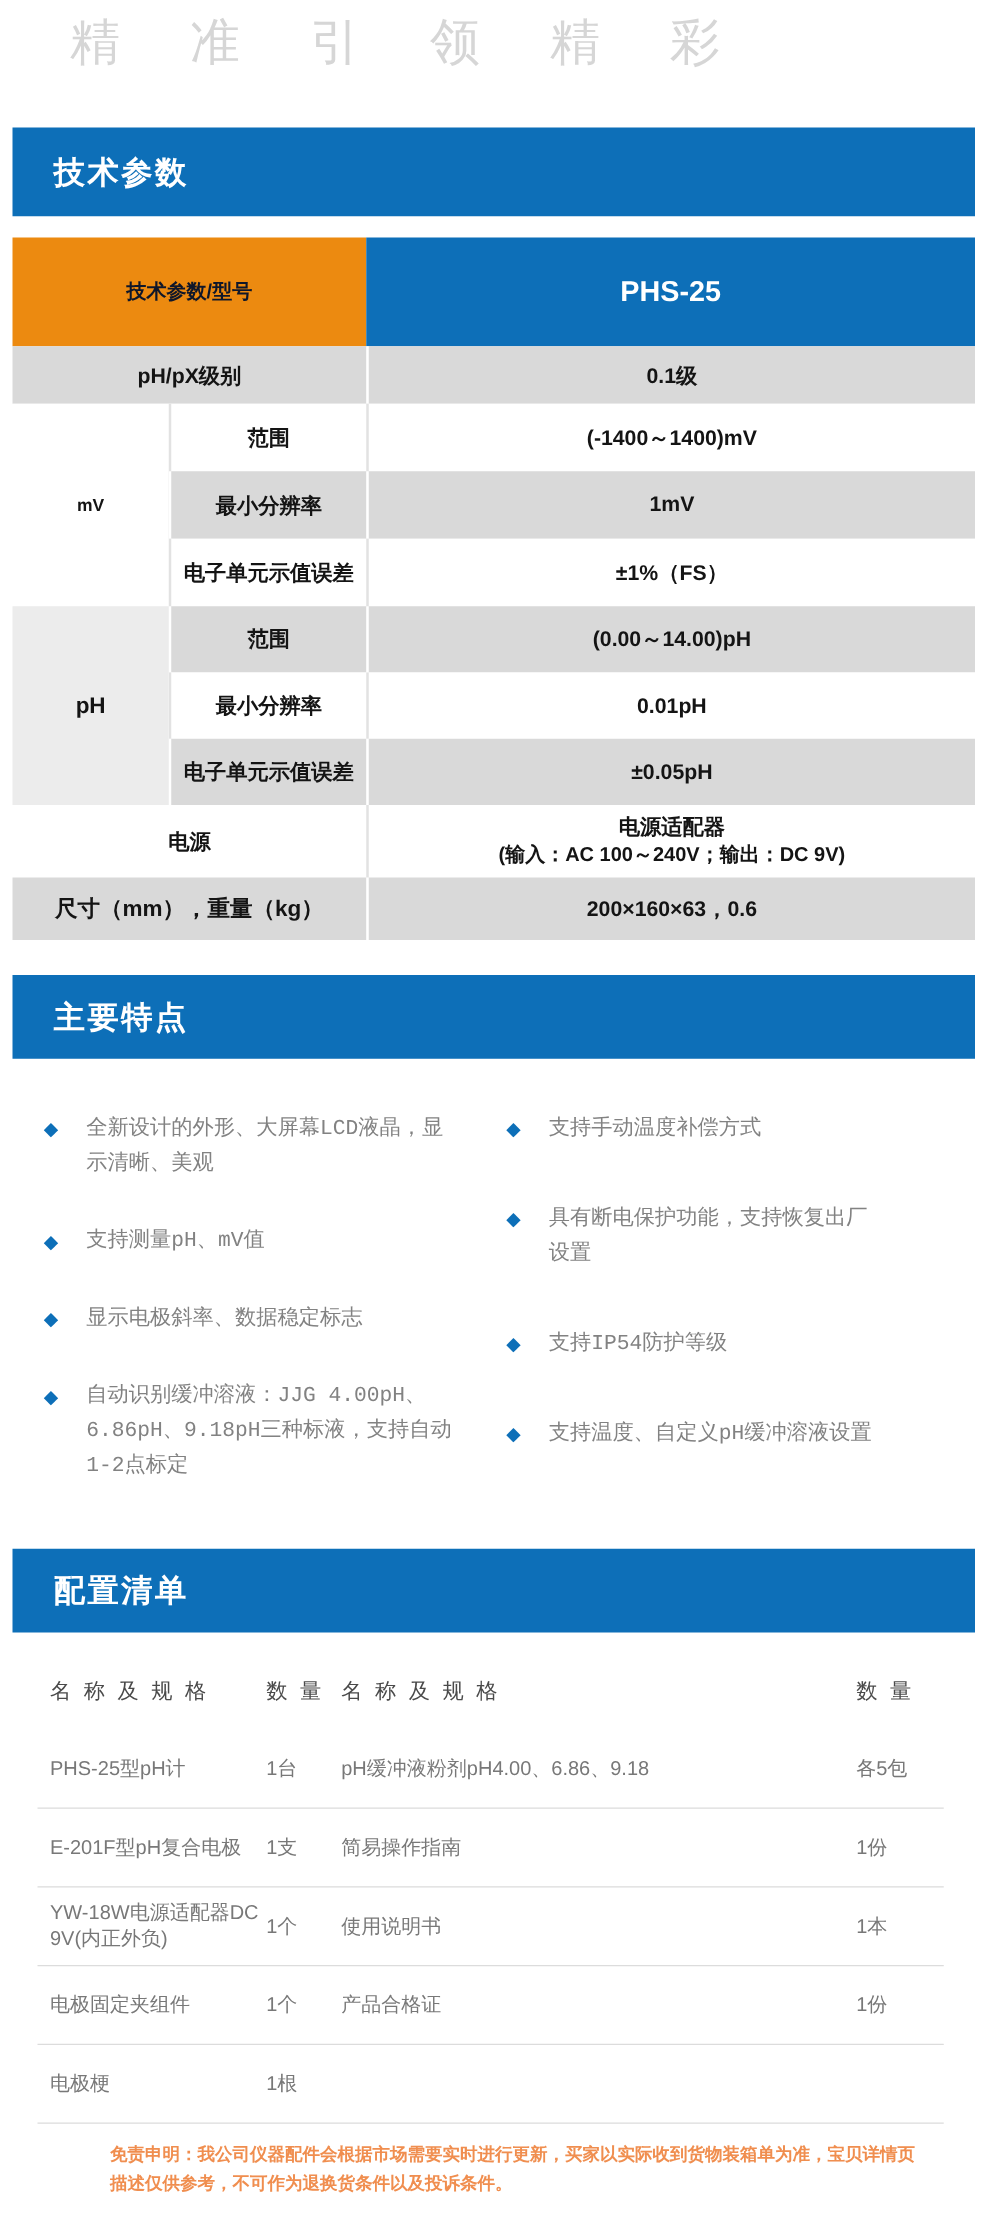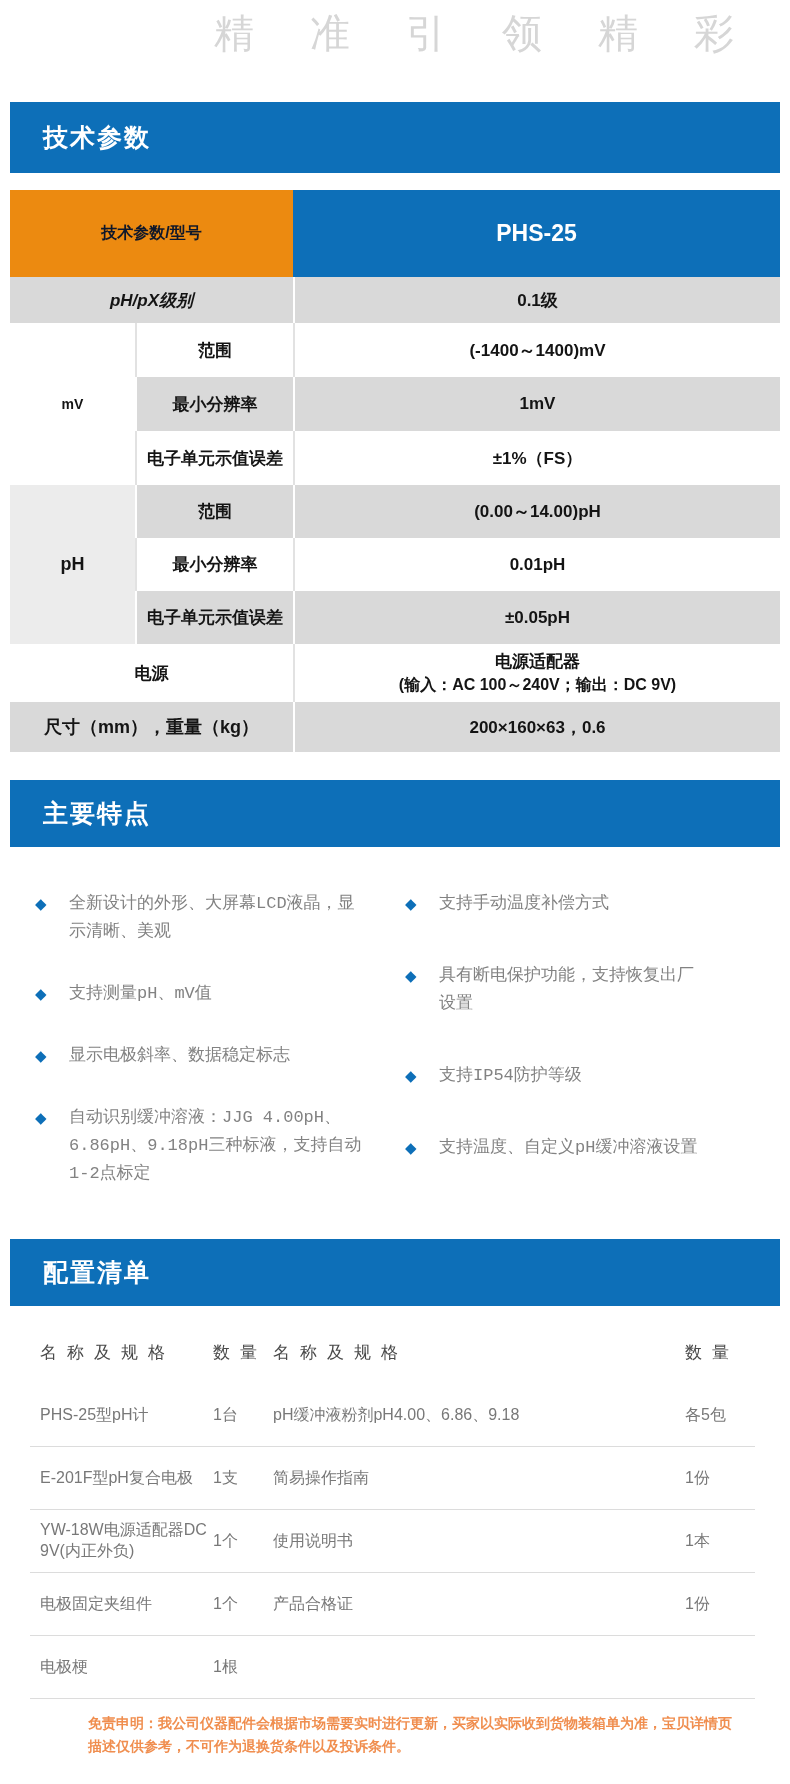--- a/index.html
+++ b/index.html
@@ -1,20 +1,20 @@
 <!DOCTYPE html>
 <html><head>
 <meta charset="utf-8">
 <style>
   * { margin:0; padding:0; box-sizing:border-box; }
   body { background:#fff; font-family:"Liberation Sans","DejaVu Sans",sans-serif; }
   .page { position:relative; width:790px; height:1784px; background:#fff; overflow:hidden; margin:0 auto; }
 
   
-  .watermark { position:absolute; top:6px; left:0; width:100%; text-align:right;
+  .watermark { position:absolute; top:6px; left:0; width:100%; text-align:left;
     font-size:40px; color:#d6d6d6; letter-spacing:56px; padding-left:56px; font-weight:normal; }
 
   
   .section-bar { position:absolute; left:10px; width:770px; background:#0d6fb8; color:#fff;
     display:flex; align-items:center; padding-left:33px; font-weight:bold; font-size:25px; letter-spacing:2px; }
   .bar-tech     { top:102px;  height:71px; }
   .bar-features { top:780px;  height:67px; }
   .bar-config   { top:1239px; height:67px; }
 
   
@@ -25,21 +25,21 @@
     color:#141414; }
   .cell { display:flex; align-items:center; justify-content:center; text-align:center;
     font-weight:bold; font-size:17px; }
   .bg-g { background:#d9d9d9; }
   .bg-w { background:#ffffff; }
   .bg-l { background:#ececec; }
   .bl-w { border-left:2px solid #ffffff; }
   .bl-g { border-left:2px solid #e2e2e2; }
   .c-hl { grid-area:1/1/2/3; background:#ec8a10; color:#0f172a; font-size:16px; }
   .c-hr { grid-area:1/3/2/4; background:#0d6fb8; color:#fff; font-size:23px; }
-  .c-r1l{ grid-area:2/1/3/3;font-style:italic; } .c-r1v{ grid-area:2/3/3/4; }
+  .c-r1l{ grid-area:2/1/3/3; } .c-r1v{ grid-area:2/3/3/4; }
   .c-mv { grid-area:3/1/6/2; font-size:14px; }
   .c-m1n{ grid-area:3/2/4/3; } .c-m1v{ grid-area:3/3/4/4; }
   .c-m2n{ grid-area:4/2/5/3; } .c-m2v{ grid-area:4/3/5/4; }
   .c-m3n{ grid-area:5/2/6/3; } .c-m3v{ grid-area:5/3/6/4; }
   .c-ph { grid-area:6/1/9/2; font-size:18px; }
   .c-p1n{ grid-area:6/2/7/3; } .c-p1v{ grid-area:6/3/7/4; }
   .c-p2n{ grid-area:7/2/8/3; } .c-p2v{ grid-area:7/3/8/4; }
   .c-p3n{ grid-area:8/2/9/3; } .c-p3v{ grid-area:8/3/9/4;text-align:center; }
   .c-pwl{ grid-area:9/1/10/3; } .c-pwv{ grid-area:9/3/10/4; flex-direction:column; line-height:1.35; }
   .c-pwv .l2 { font-size:16px; }

